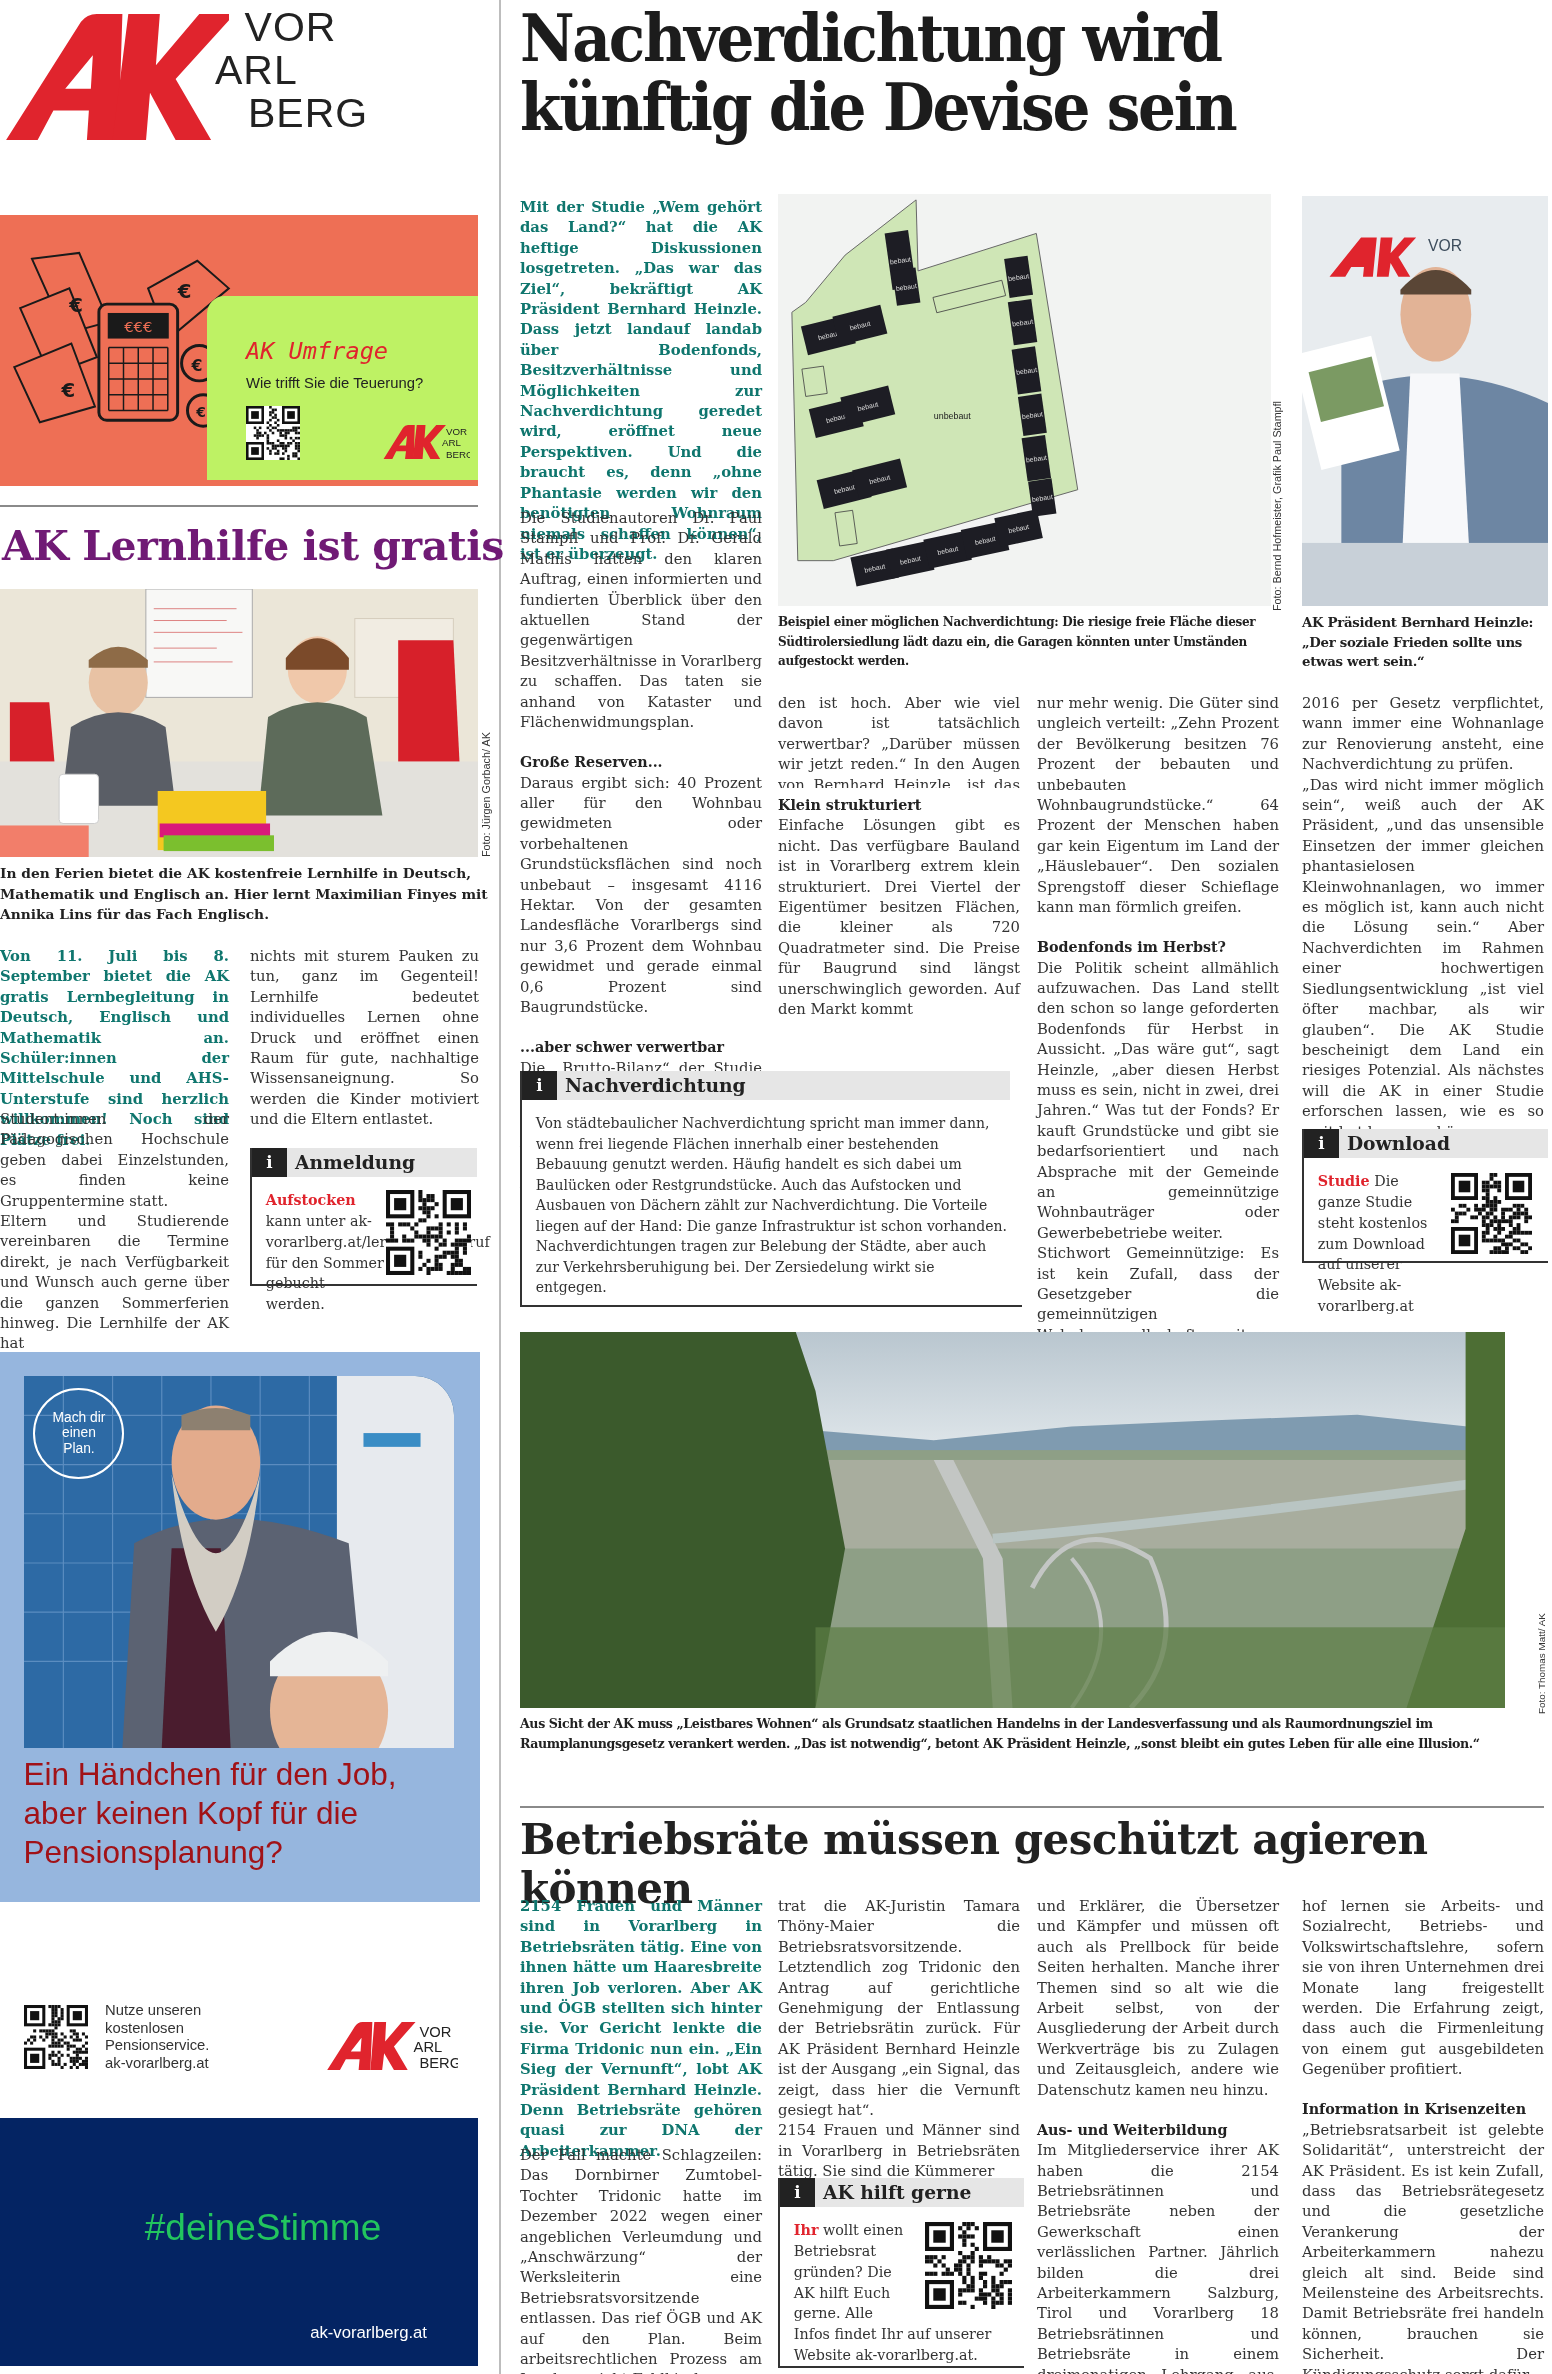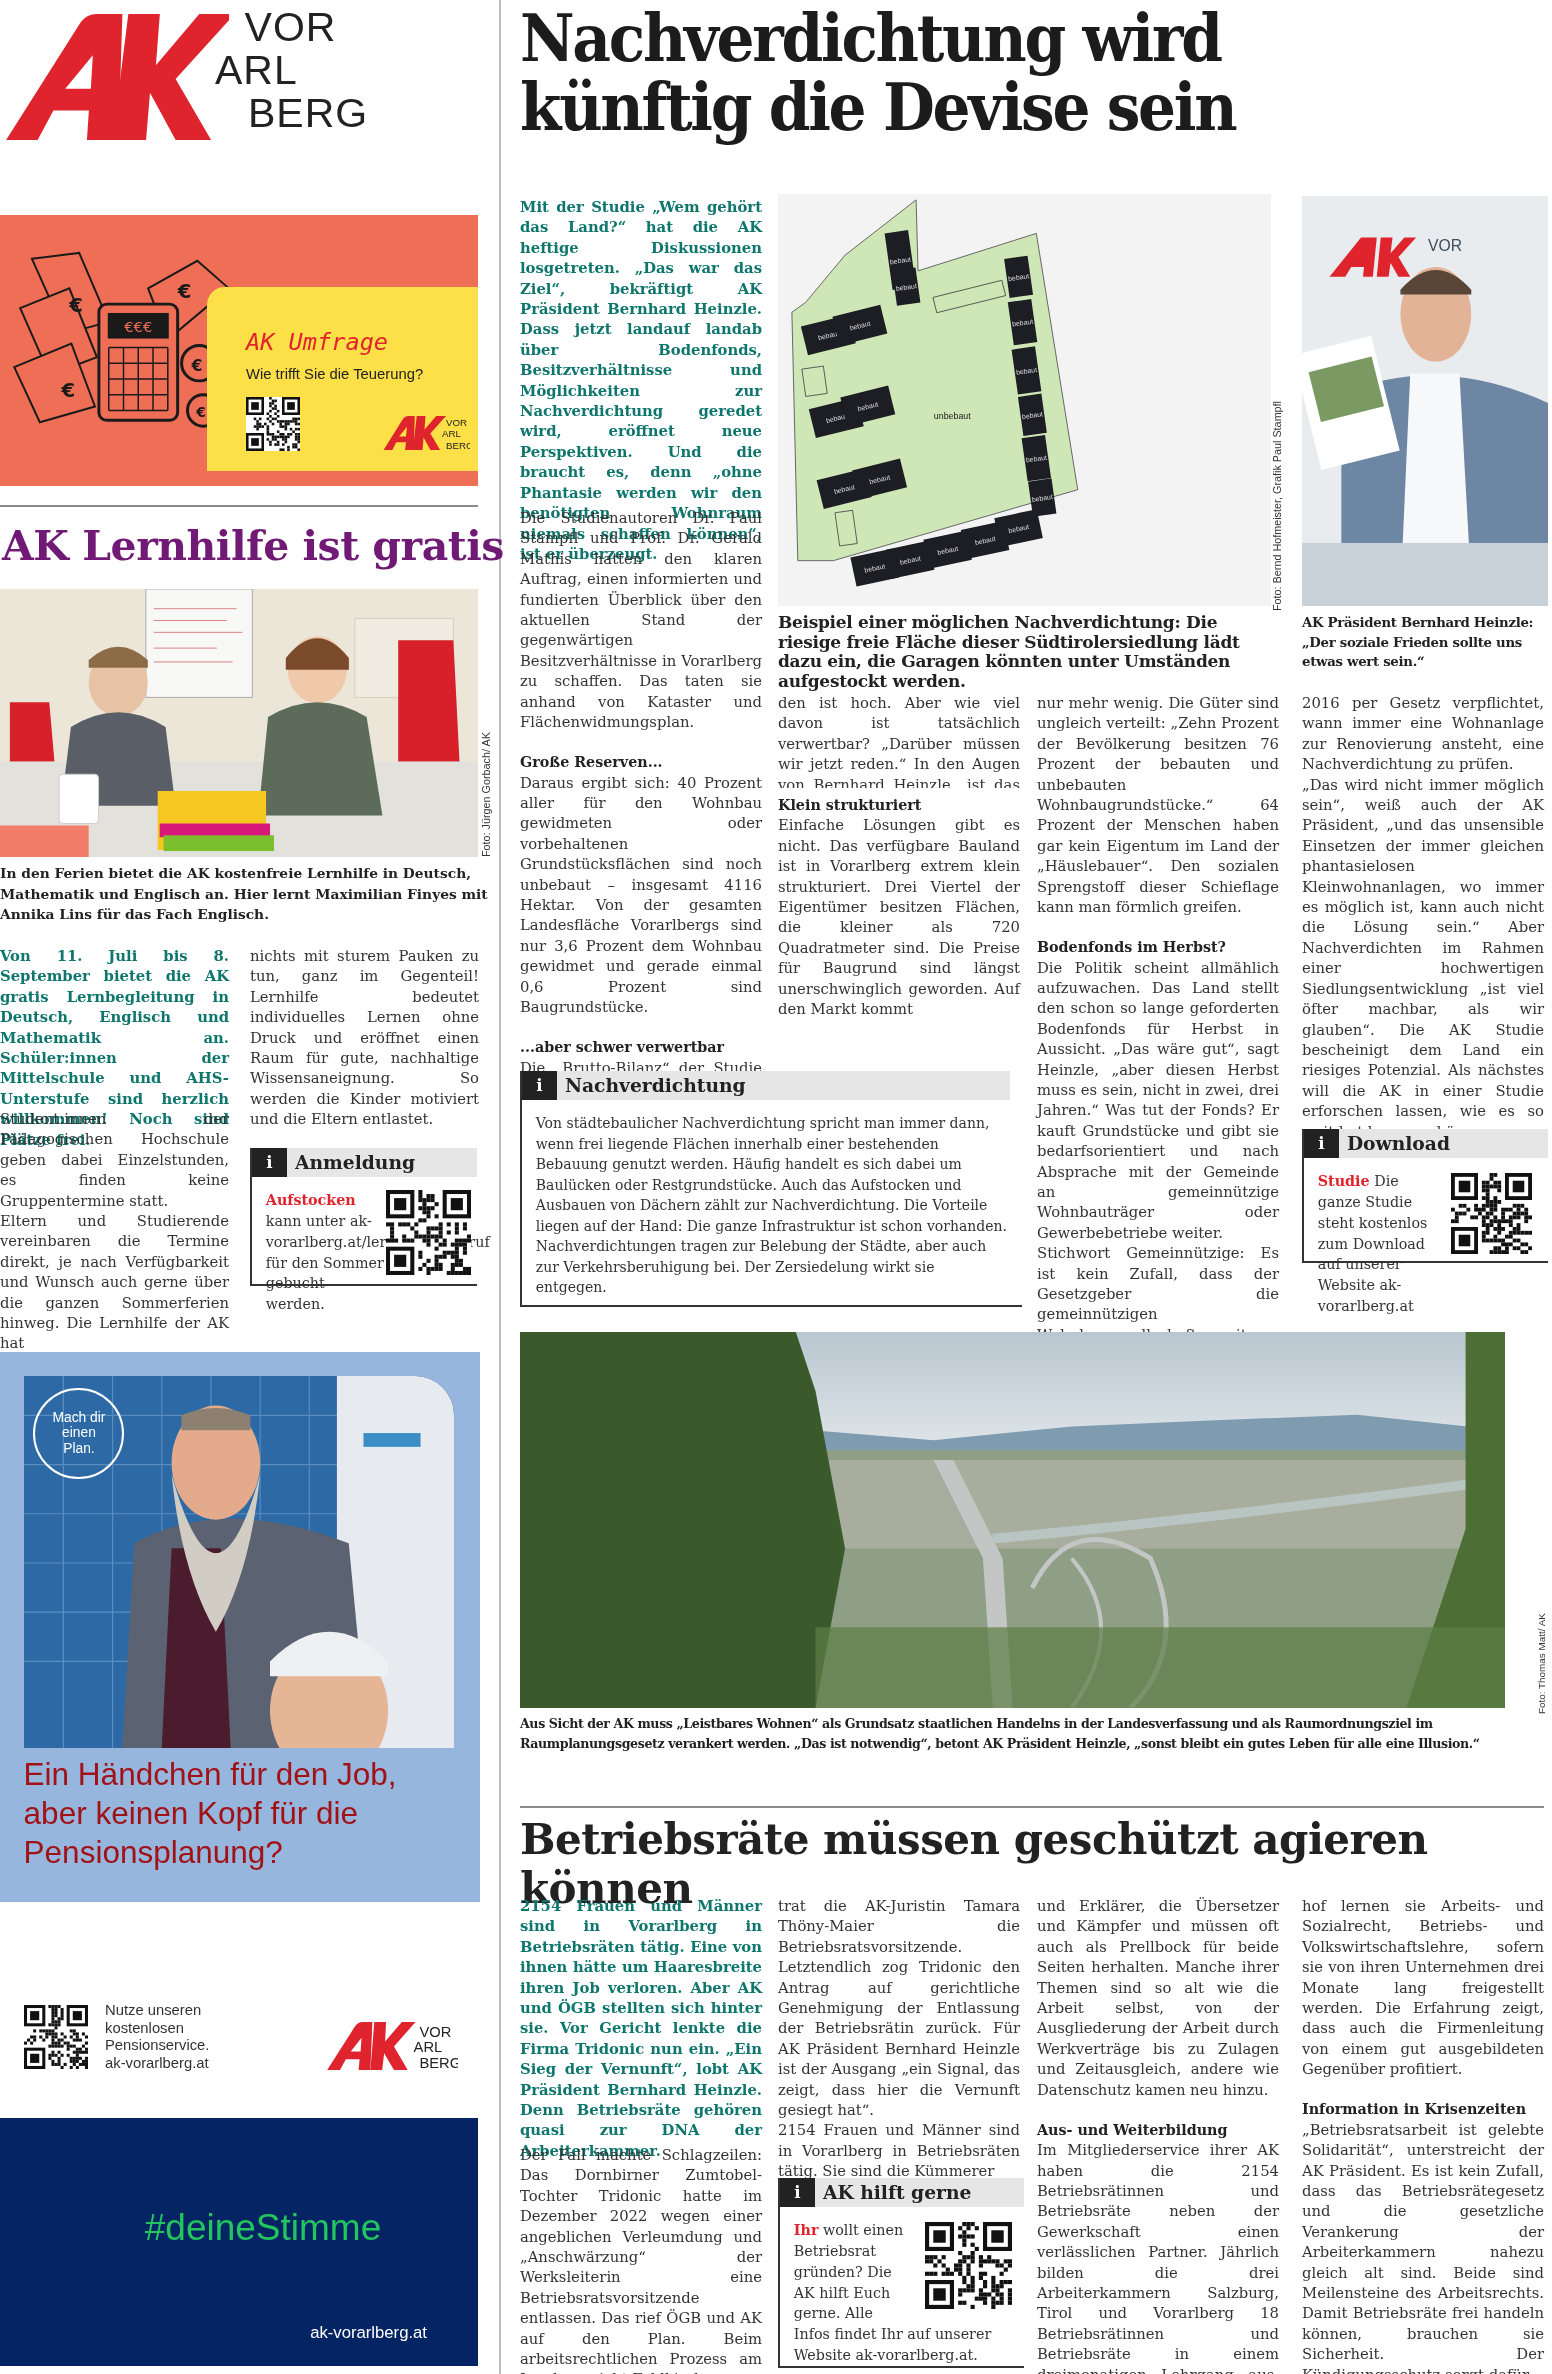--- a/index.html
+++ b/index.html
@@ -15,21 +15,21 @@
   .logo { left: 0; top: 0; width: 394px; height: 148px; }
   .logo svg { width: 227px; height: 138px; position: absolute; left: 2px; top: 7.9px; }
   .logo-words { position: absolute; left: 215px; top: 5.9px; font-family: "Liberation Sans", sans-serif; font-size: 41px; line-height: 43px; color: #222; letter-spacing: 1px; }
   .logo-words span { display: block; }
   .logo-words .l1 { padding-left: 29.6px; }
   .logo-words .l2 { padding-left: 0; }
   .logo-words .l3 { padding-left: 33px; }
 
   
   .umfrage { left: 0; top: 215px; width: 478px; height: 271px; background: #ee6f55; }
-  .umfrage-card { position: absolute; left: 207px; top: 72px; width: 271px; height: 184px; background: #fde047; border-top-left-radius: 17.7px; }
+  .umfrage-card { position: absolute; left: 207px; top: 81px; width: 271px; height: 184px; background: #bef264; border-top-left-radius: 17.7px; }
   .umfrage-title { position: absolute; left: 39px; top: 41px; font-family: "DejaVu Sans Mono", monospace; font-size: 23.6px; color: #e0242d; font-style: italic; }
   .umfrage-sub { position: absolute; left: 39px; top: 79px; font-family: "Liberation Sans", sans-serif; font-size: 14.8px; color: #222; }
   .umfrage-qr { position: absolute; left: 39px; top: 110px; width: 54px; height: 54px; }
   .umfrage-logo { position: absolute; left: 174px; top: 126px; width: 89px; height: 39px; }
   .umfrage-illus { position: absolute; left: 9.9px; top: 34px; width: 227px; height: 187px; }
 
   .hr { position: absolute; height: 2px; background: #8a8a8a; }
 
   
   .lern-title { left: 2px; top: 522px; font-family: "DejaVu Serif", serif; font-size: 41px; color: #701a75; letter-spacing: -0.5px; }
@@ -59,21 +59,21 @@
 
   .stimme { left: 0; top: 2118px; width: 478px; height: 248px; background: #042463; }
   .stimme-txt { position: absolute; left: 0; width: 526px; top: 89px; text-align: center; font-family: "Liberation Sans", sans-serif; font-size: 37px; color: #22c55e; }
   .stimme-url { position: absolute; right: 51px; top: 205px; font-family: "Liberation Sans", sans-serif; font-size: 16.7px; color: #fff; }
 
   
   .main-title { left: 520px; top: 3.9px; width: 1024px; font-family: "DejaVu Serif", serif; font-weight: bold; font-size: 65px; line-height: 69px; letter-spacing: -2.5px; color: #1c1c1c; transform: scaleX(0.92); transform-origin: left top; }
 
   .map { left: 778px; top: 194px; width: 493px; height: 412px; background: #f2f3f2; overflow: hidden; }
   .map-credit { left: 1271px; top: 335px; width: 17.7px; height: 276px; writing-mode: vertical-rl; transform: rotate(180deg); font-family: "Liberation Sans", sans-serif; font-size: 10.8px; color: #333; text-align: left; }
-  .map-caption { left: 778px; top: 613px; width: 502px; font-family: "DejaVu Serif", serif; font-weight: bold; font-size: 17px; line-height: 19.7px; color: #222; letter-spacing: -0.3px; }
+  .map-caption { left: 778px; top: 613px; width: 502px; font-family: "DejaVu Serif", serif; font-weight: bold; font-size: 12px; line-height: 19.7px; color: #222; letter-spacing: -0.3px; }
 
   .heinzle { left: 1302px; top: 196px; width: 246px; height: 410px; overflow: hidden; background: #e9edf1; }
   .heinzle-caption { left: 1302px; top: 613px; width: 250px; font-family: "DejaVu Serif", serif; font-weight: bold; font-size: 13.3px; line-height: 19.7px; color: #222; letter-spacing: -0.3px; }
 
   .valley { left: 520px; top: 1332px; width: 985px; height: 376px; overflow: hidden; background: #8aa2b4; }
   .valley-credit { left: 1536px; top: 1576px; width: 15.8px; height: 138px; writing-mode: vertical-rl; transform: rotate(180deg); font-family: "Liberation Sans", sans-serif; font-size: 9.9px; color: #333; }
   .valley-caption { left: 520px; top: 1714px; width: 1024px; font-family: "DejaVu Serif", serif; font-weight: bold; font-size: 12.6px; line-height: 19.7px; color: #222; letter-spacing: -0.4px; }
 
   .br-title { left: 520px; top: 1815px; font-family: "DejaVu Serif", serif; font-size: 42px; letter-spacing: -0.5px; color: #222; }
 </style>

